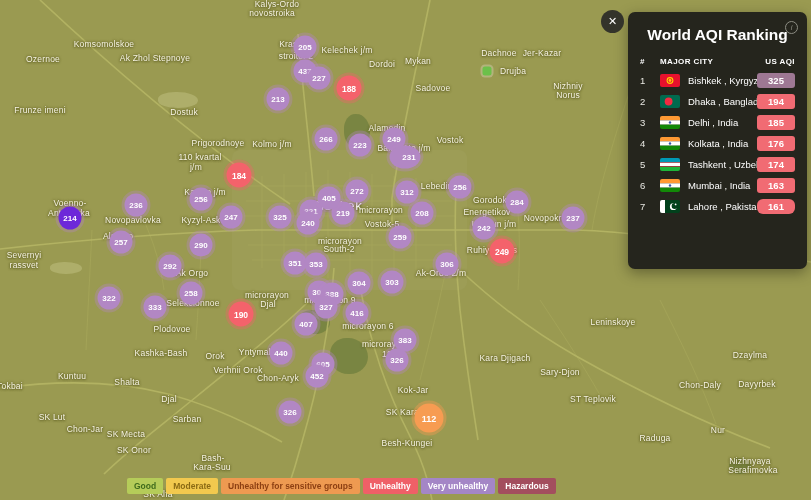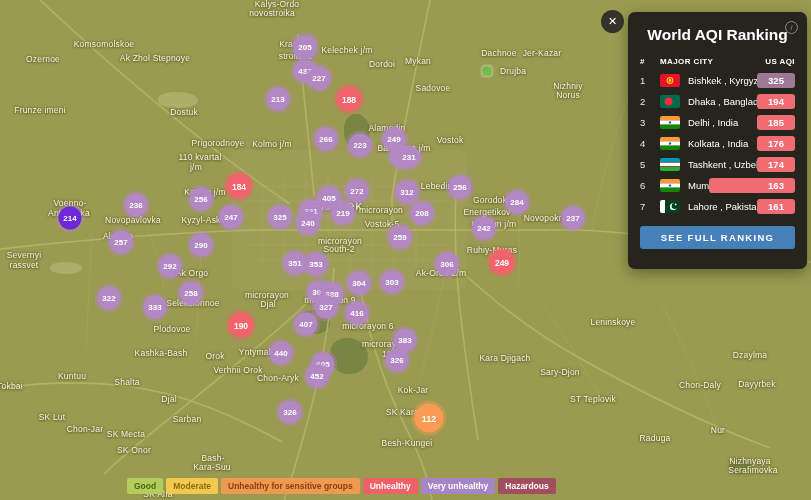--- a/index.html
+++ b/index.html
@@ -17,21 +17,21 @@
   .map-label { position:absolute; transform:translate(-50%,-50%); font-size:8.5px; color:#f7f4e3;
     white-space:nowrap; letter-spacing:.2px; z-index:3;
     text-shadow:0 0 2px rgba(104,104,43,.95),0 0 3px rgba(104,104,43,.9),0 1px 2px rgba(104,104,43,.9); }
   .map-label.large { font-size:13.5px; color:#fff; letter-spacing:.5px; }
 
   
   .marker { position:absolute; transform:translate(-50%,-50%); border-radius:50%;
     display:flex; align-items:center; justify-content:center; color:#fff; font-weight:bold;
     font-size:8px; z-index:4; cursor:pointer; }
   .marker.purple { width:23px; height:23px; box-shadow:0 0 0 3px rgba(180,135,198,.35); }
-  .marker.red    { width:25px; height:25px; box-shadow:0 0 0 3px rgba(244,98,107,.35); font-size:8.5px;margin-top:11px; }
+  .marker.red    { width:25px; height:25px; box-shadow:0 0 0 3px rgba(244,98,107,.35); font-size:8.5px; }
   .marker.orange { width:29px; height:29px; box-shadow:0 0 0 3px rgba(247,156,82,.4); font-size:9px; }
   .marker.station{ width:9px;  height:9px;  border-radius:2.5px; box-shadow:0 0 0 2px rgba(255,255,255,.25); z-index:3; }
 
   
   .legend { position:absolute; left:127px; top:478px; display:flex; gap:3px; z-index:6; }
   .legend-chip { height:16px; display:flex; align-items:center; padding:0 7px; border-radius:2px;
     font-size:8.5px; font-weight:bold; white-space:nowrap; }
 
   
   .panel { position:absolute; left:628px; top:12px; width:179px; height:257px; background:#25251d;
@@ -178,21 +178,21 @@
         <div class="map-label" style="left: 613px; top: 322px;">Leninskoye</div>
         <div class="map-label" style="left: 750px; top: 355px;">Dzaylma</div>
         <div class="map-label" style="left: 700px; top: 385px;">Chon-Daly</div>
         <div class="map-label" style="left: 757px; top: 384px;">Dayyrbek</div>
         <div class="map-label" style="left: 718px; top: 430px;">Nur</div>
         <div class="map-label" style="left: 655px; top: 438px;">Raduga</div>
         <div class="map-label" style="left: 750px; top: 461px;">Nizhnyaya</div>
         <div class="map-label" style="left: 753px; top: 470px;">Serafimovka</div>
       </div>
     <div>
-        <div class="marker purple" style="left: 305px; top: 47px; background: rgb(178, 135, 196); border-radius: 9px;">205</div>
+        <div class="marker purple" style="left: 305px; top: 47px; background: rgb(178, 135, 196);">205</div>
         <div class="marker purple" style="left: 305px; top: 71px; background: rgb(178, 135, 196);">437</div>
         <div class="marker purple" style="left: 319px; top: 78px; background: rgb(178, 135, 196);">227</div>
         <div class="marker purple" style="left: 278px; top: 99px; background: rgb(178, 135, 196);">213</div>
         <div class="marker red" style="left: 349px; top: 88px; background: rgb(244, 98, 107);">188</div>
         <div class="marker purple" style="left: 326px; top: 139px; background: rgb(178, 135, 196);">266</div>
         <div class="marker purple" style="left: 360px; top: 145px; background: rgb(178, 135, 196);">223</div>
         <div class="marker purple" style="left: 394px; top: 139px; background: rgb(178, 135, 196);">249</div>
         <div class="marker purple" style="left: 405px; top: 157px; background: rgb(178, 135, 196); padding-left: 8px;">231</div>
         <div class="marker red" style="left: 239px; top: 175px; background: rgb(244, 98, 107);">184</div>
         <div class="marker purple" style="left: 136px; top: 205px; background: rgb(178, 135, 196);">236</div>
@@ -333,33 +333,32 @@
           <span class="rk">6</span>
           <span class="flag">
             <svg width="20" height="13" viewBox="0 0 20 13">
               <rect width="20" height="4.33" fill="#ff9933"></rect>
               <rect y="4.33" width="20" height="4.34" fill="#ffffff"></rect>
               <rect y="8.67" width="20" height="4.33" fill="#128807"></rect>
               <circle cx="10" cy="6.5" r="1.2" fill="#3355aa"></circle>
             </svg>
           </span>
           <span class="city">Mumbai , India</span>
-          <span class="badge" style="background: rgb(241, 107, 115); padding-left: 48px;">163</span>
+          <span class="badge" style="background: rgb(241, 107, 115);">163</span>
         </div>
         <div class="rank-row">
           <span class="rk">7</span>
           <span class="flag">
             <svg width="20" height="13" viewBox="0 0 20 13">
               <rect width="20" height="13" fill="#01411c"></rect>
               <rect width="5" height="13" fill="#ffffff"></rect>
               <circle cx="13.3" cy="6.7" r="3.4" fill="#ffffff"></circle>
               <circle cx="14.6" cy="6" r="3" fill="#01411c"></circle>
               <circle cx="15.6" cy="4.4" r="0.9" fill="#ffffff"></circle>
             </svg>
           </span>
           <span class="city">Lahore , Pakistan</span>
-          <span class="badge" style="background: rgb(241, 107, 115);">161</span>
+          <span class="badge" style="background: rgb(241, 107, 115); border-radius: 6px;">161</span>
         </div>
       </div>
-    <button class="see-btn" style="background: rgb(70, 128, 184);">SEE FULL RANKING</button>
   </div>
 
 </div>
 
 </body></html>

